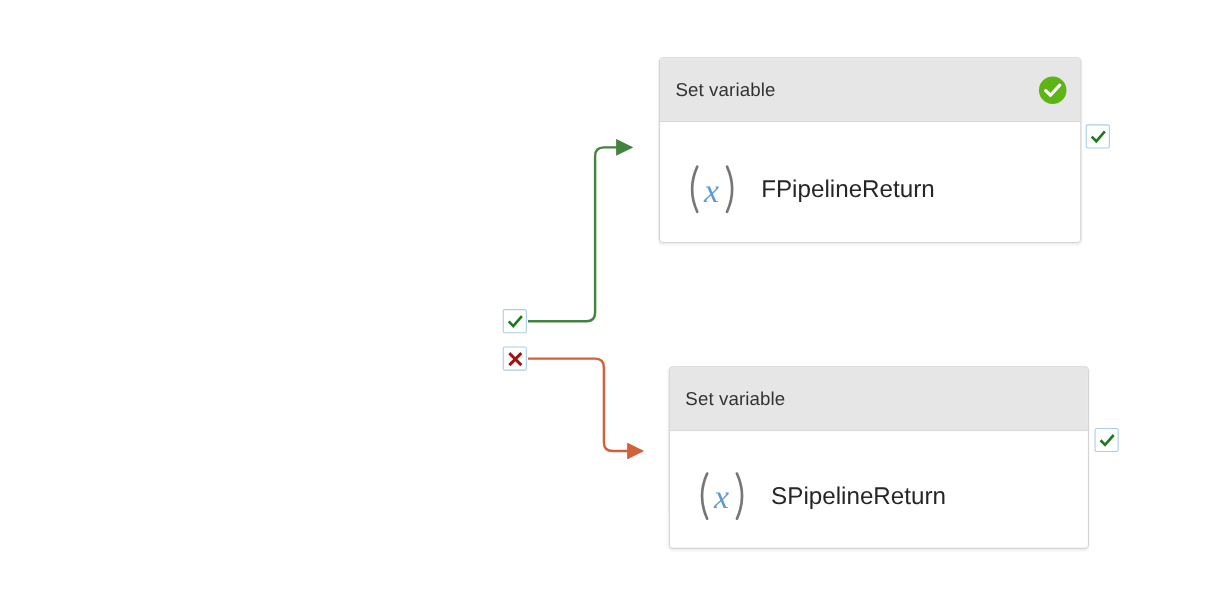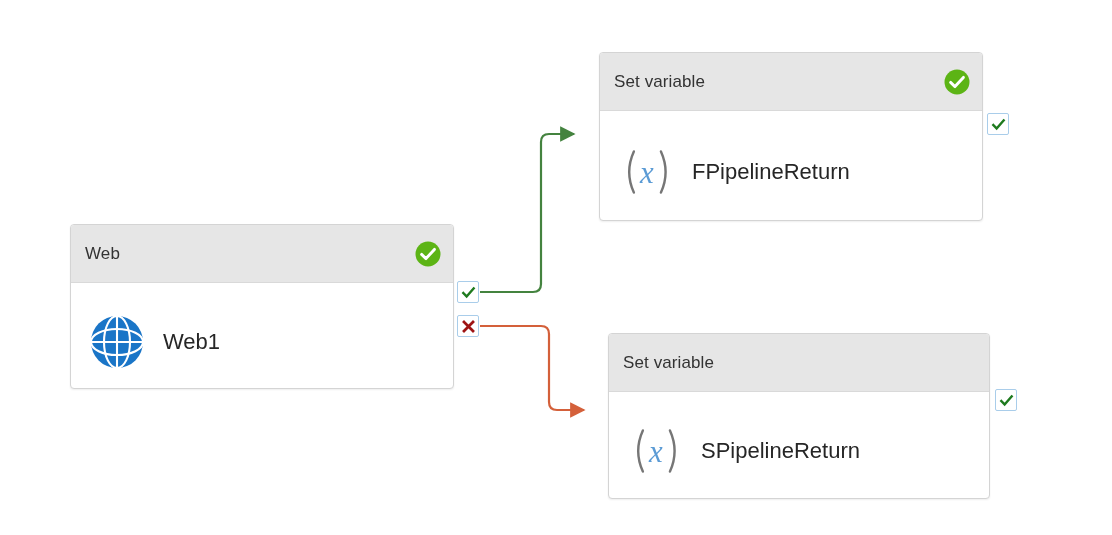--- a/index.html
+++ b/index.html
@@ -112,45 +112,20 @@
       <marker id="arrow-failure" viewBox="0 0 10 10" refX="9" refY="5" markerWidth="7" markerHeight="7" orient="auto-start-reverse">
         <path d="M 0 0 L 10 5 L 0 10 z" fill="#d4603a"></path>
       </marker>
     </defs>
 
     <path d="M 480 292 L 533 292 Q 541 292 541 284 L 541 142 Q 541 134 549 134 L 574 134" fill="none" stroke="#44833f" stroke-width="2.2" marker-end="url(#arrow-success)"></path>
 
     <path d="M 480 326 L 541 326 Q 549 326 549 334 L 549 402 Q 549 410 557 410 L 584 410" fill="none" stroke="#d4603a" stroke-width="2.2" marker-end="url(#arrow-failure)"></path>
   </svg>
 
-  <div class="node" style="left:70px; top:224px; width:384px; height:165px;">
-    <div class="node-header">
-      <span class="node-title">Web</span>
-      <span class="status-badge">
-        <svg viewBox="0 0 26 26" width="26" height="26" xmlns="http://www.w3.org/2000/svg">
-          <circle cx="13" cy="13" r="12.5" fill="#5cb415"></circle>
-          <path d="M 6.6 13.4 L 11 17.6 L 19.4 8.4" fill="none" stroke="#ffffff" stroke-width="2.9" stroke-linecap="round" stroke-linejoin="round"></path>
-        </svg>
-      </span>
-    </div>
-    <div class="node-body">
-      <span class="node-icon">
-        <svg viewBox="0 0 56 56" width="56" height="56" xmlns="http://www.w3.org/2000/svg">
-          <circle cx="28" cy="28" r="26" fill="#1a75c7"></circle>
-          <g fill="none" stroke="#ffffff" stroke-width="2.1">
-            <ellipse cx="28" cy="28" rx="13" ry="26"></ellipse>
-            <ellipse cx="28" cy="28" rx="26" ry="13"></ellipse>
-            <line x1="28" y1="2" x2="28" y2="54"></line>
-            <line x1="2" y1="28" x2="54" y2="28"></line>
-          </g>
-        </svg>
-      </span>
-      <span class="node-label">Web1</span>
-    </div>
-  </div>
 
   <div class="node" style="left:599px; top:52px; width:384px; height:169px;">
     <div class="node-header">
       <span class="node-title">Set variable</span>
       <span class="status-badge">
         <svg viewBox="0 0 26 26" width="26" height="26" xmlns="http://www.w3.org/2000/svg">
           <circle cx="13" cy="13" r="12.5" fill="#5cb415"></circle>
           <path d="M 6.6 13.4 L 11 17.6 L 19.4 8.4" fill="none" stroke="#ffffff" stroke-width="2.9" stroke-linecap="round" stroke-linejoin="round"></path>
         </svg>
       </span>

